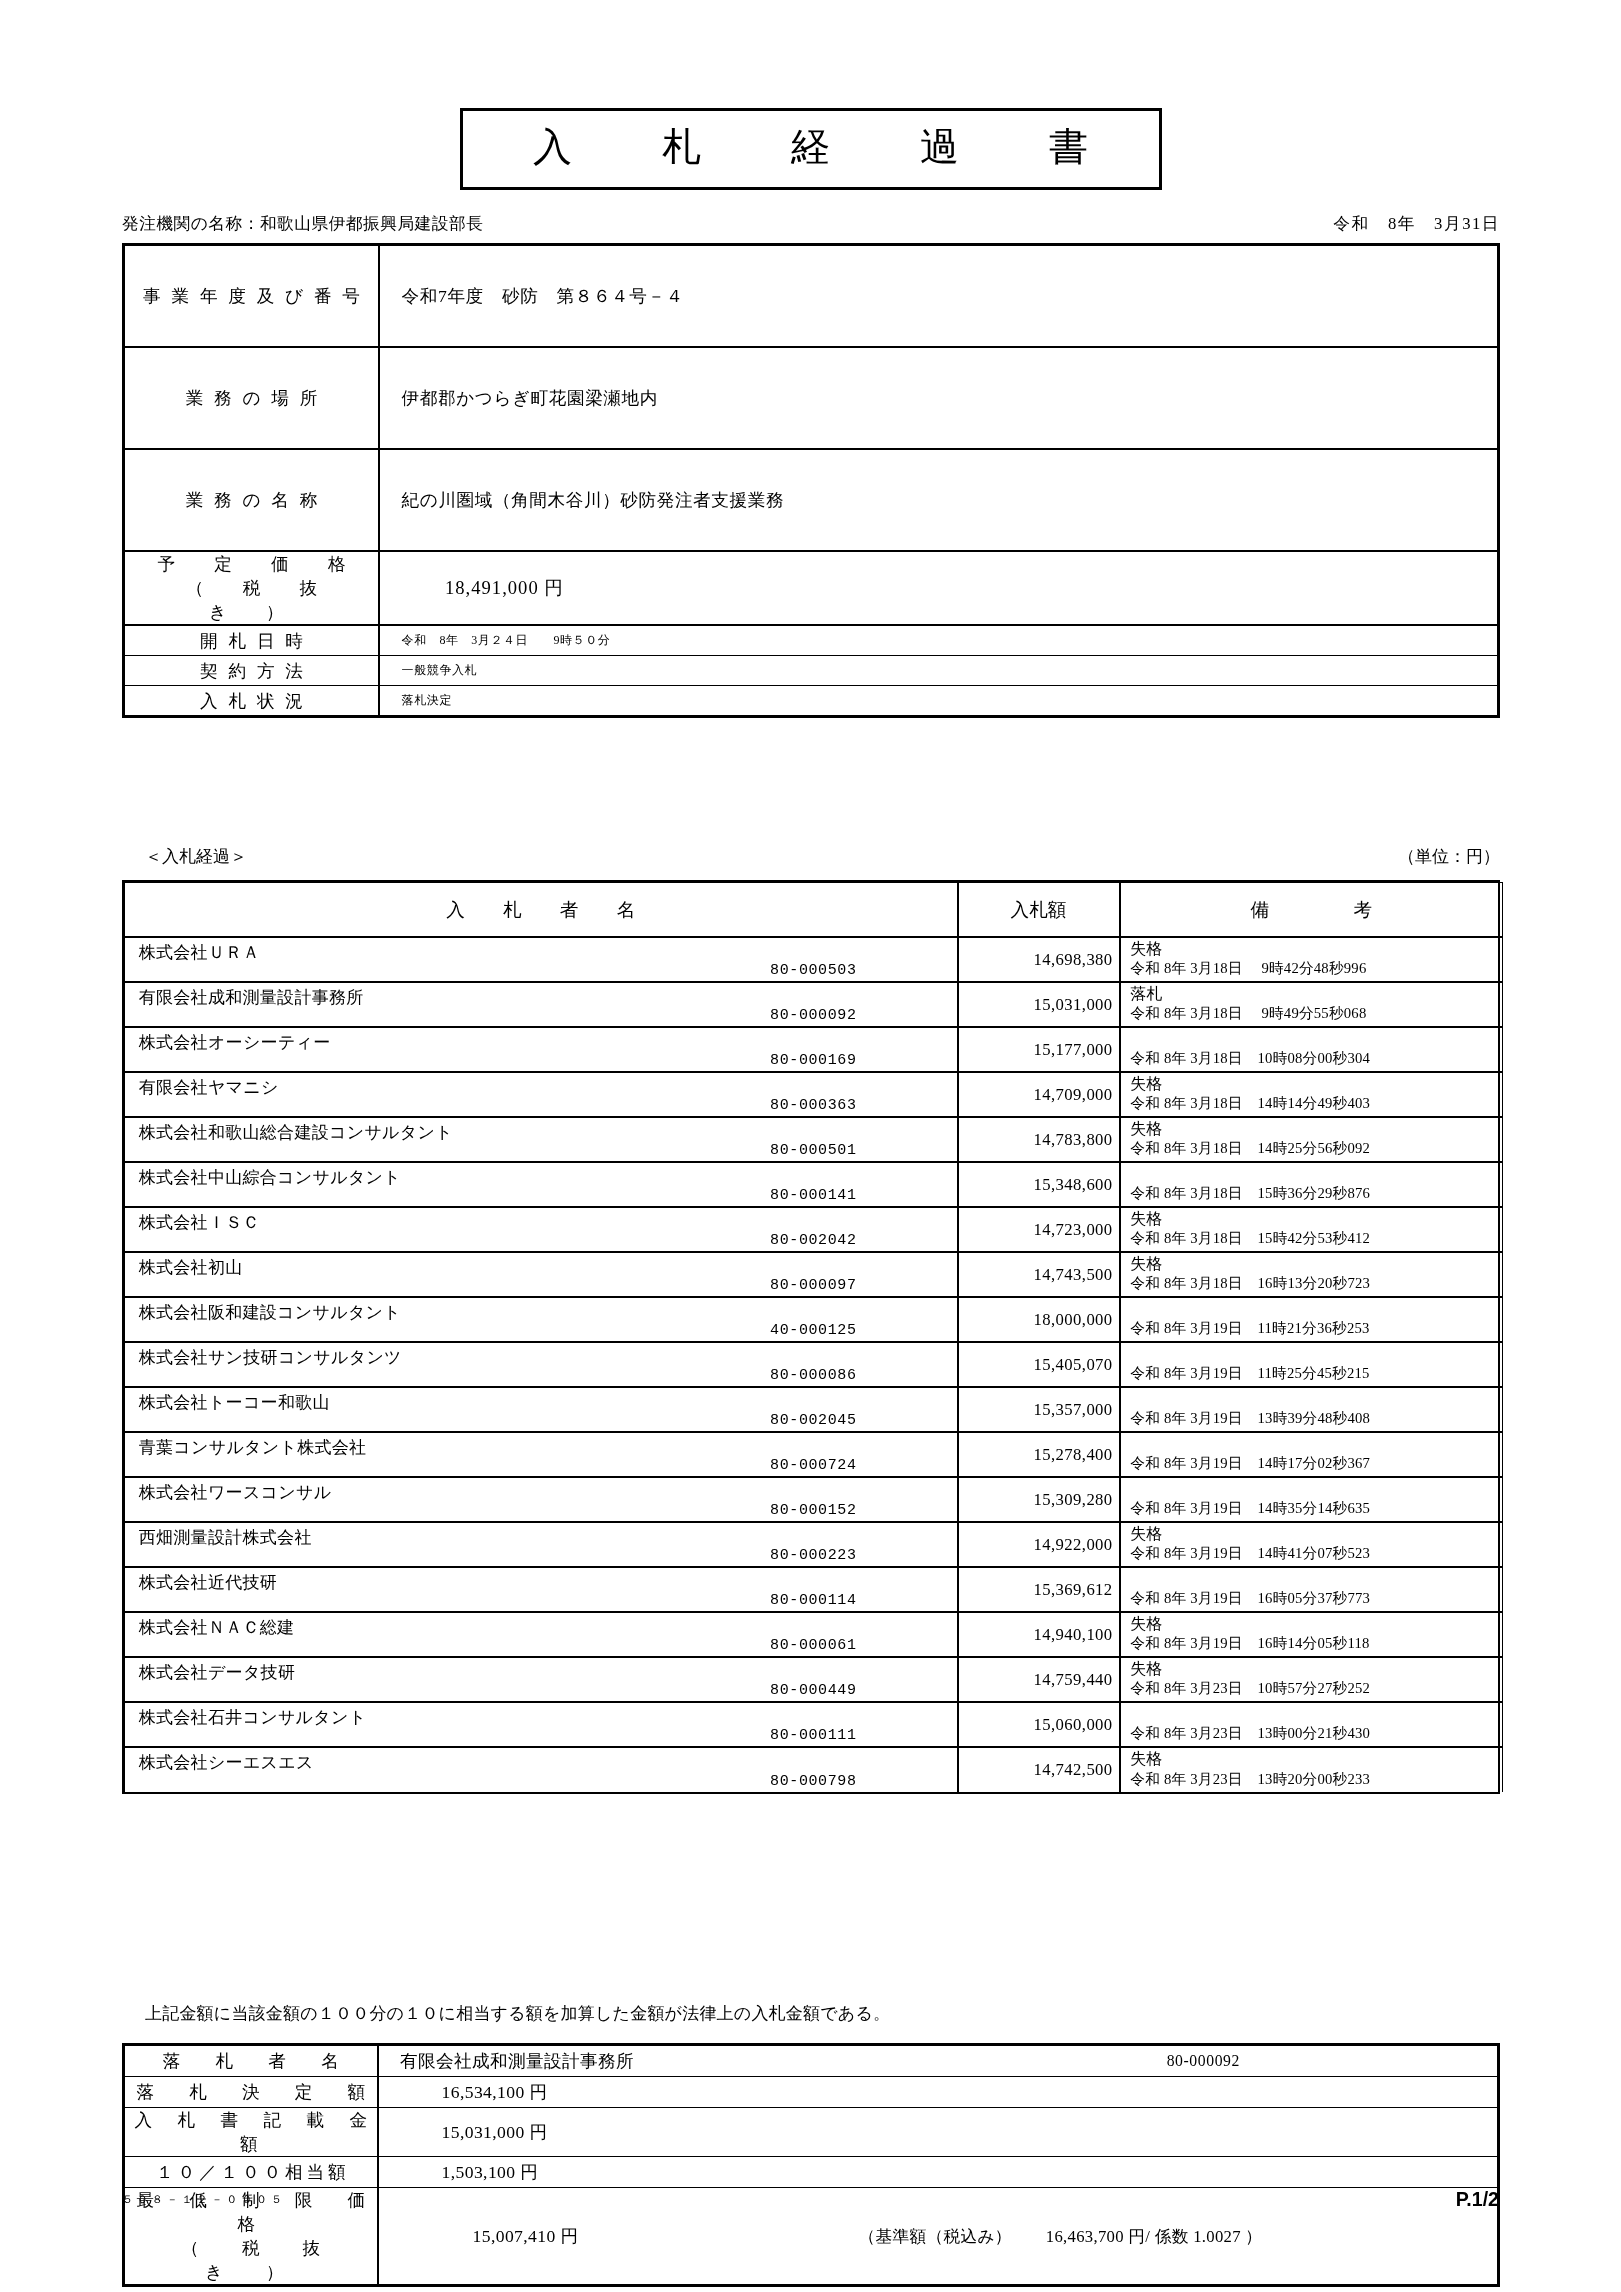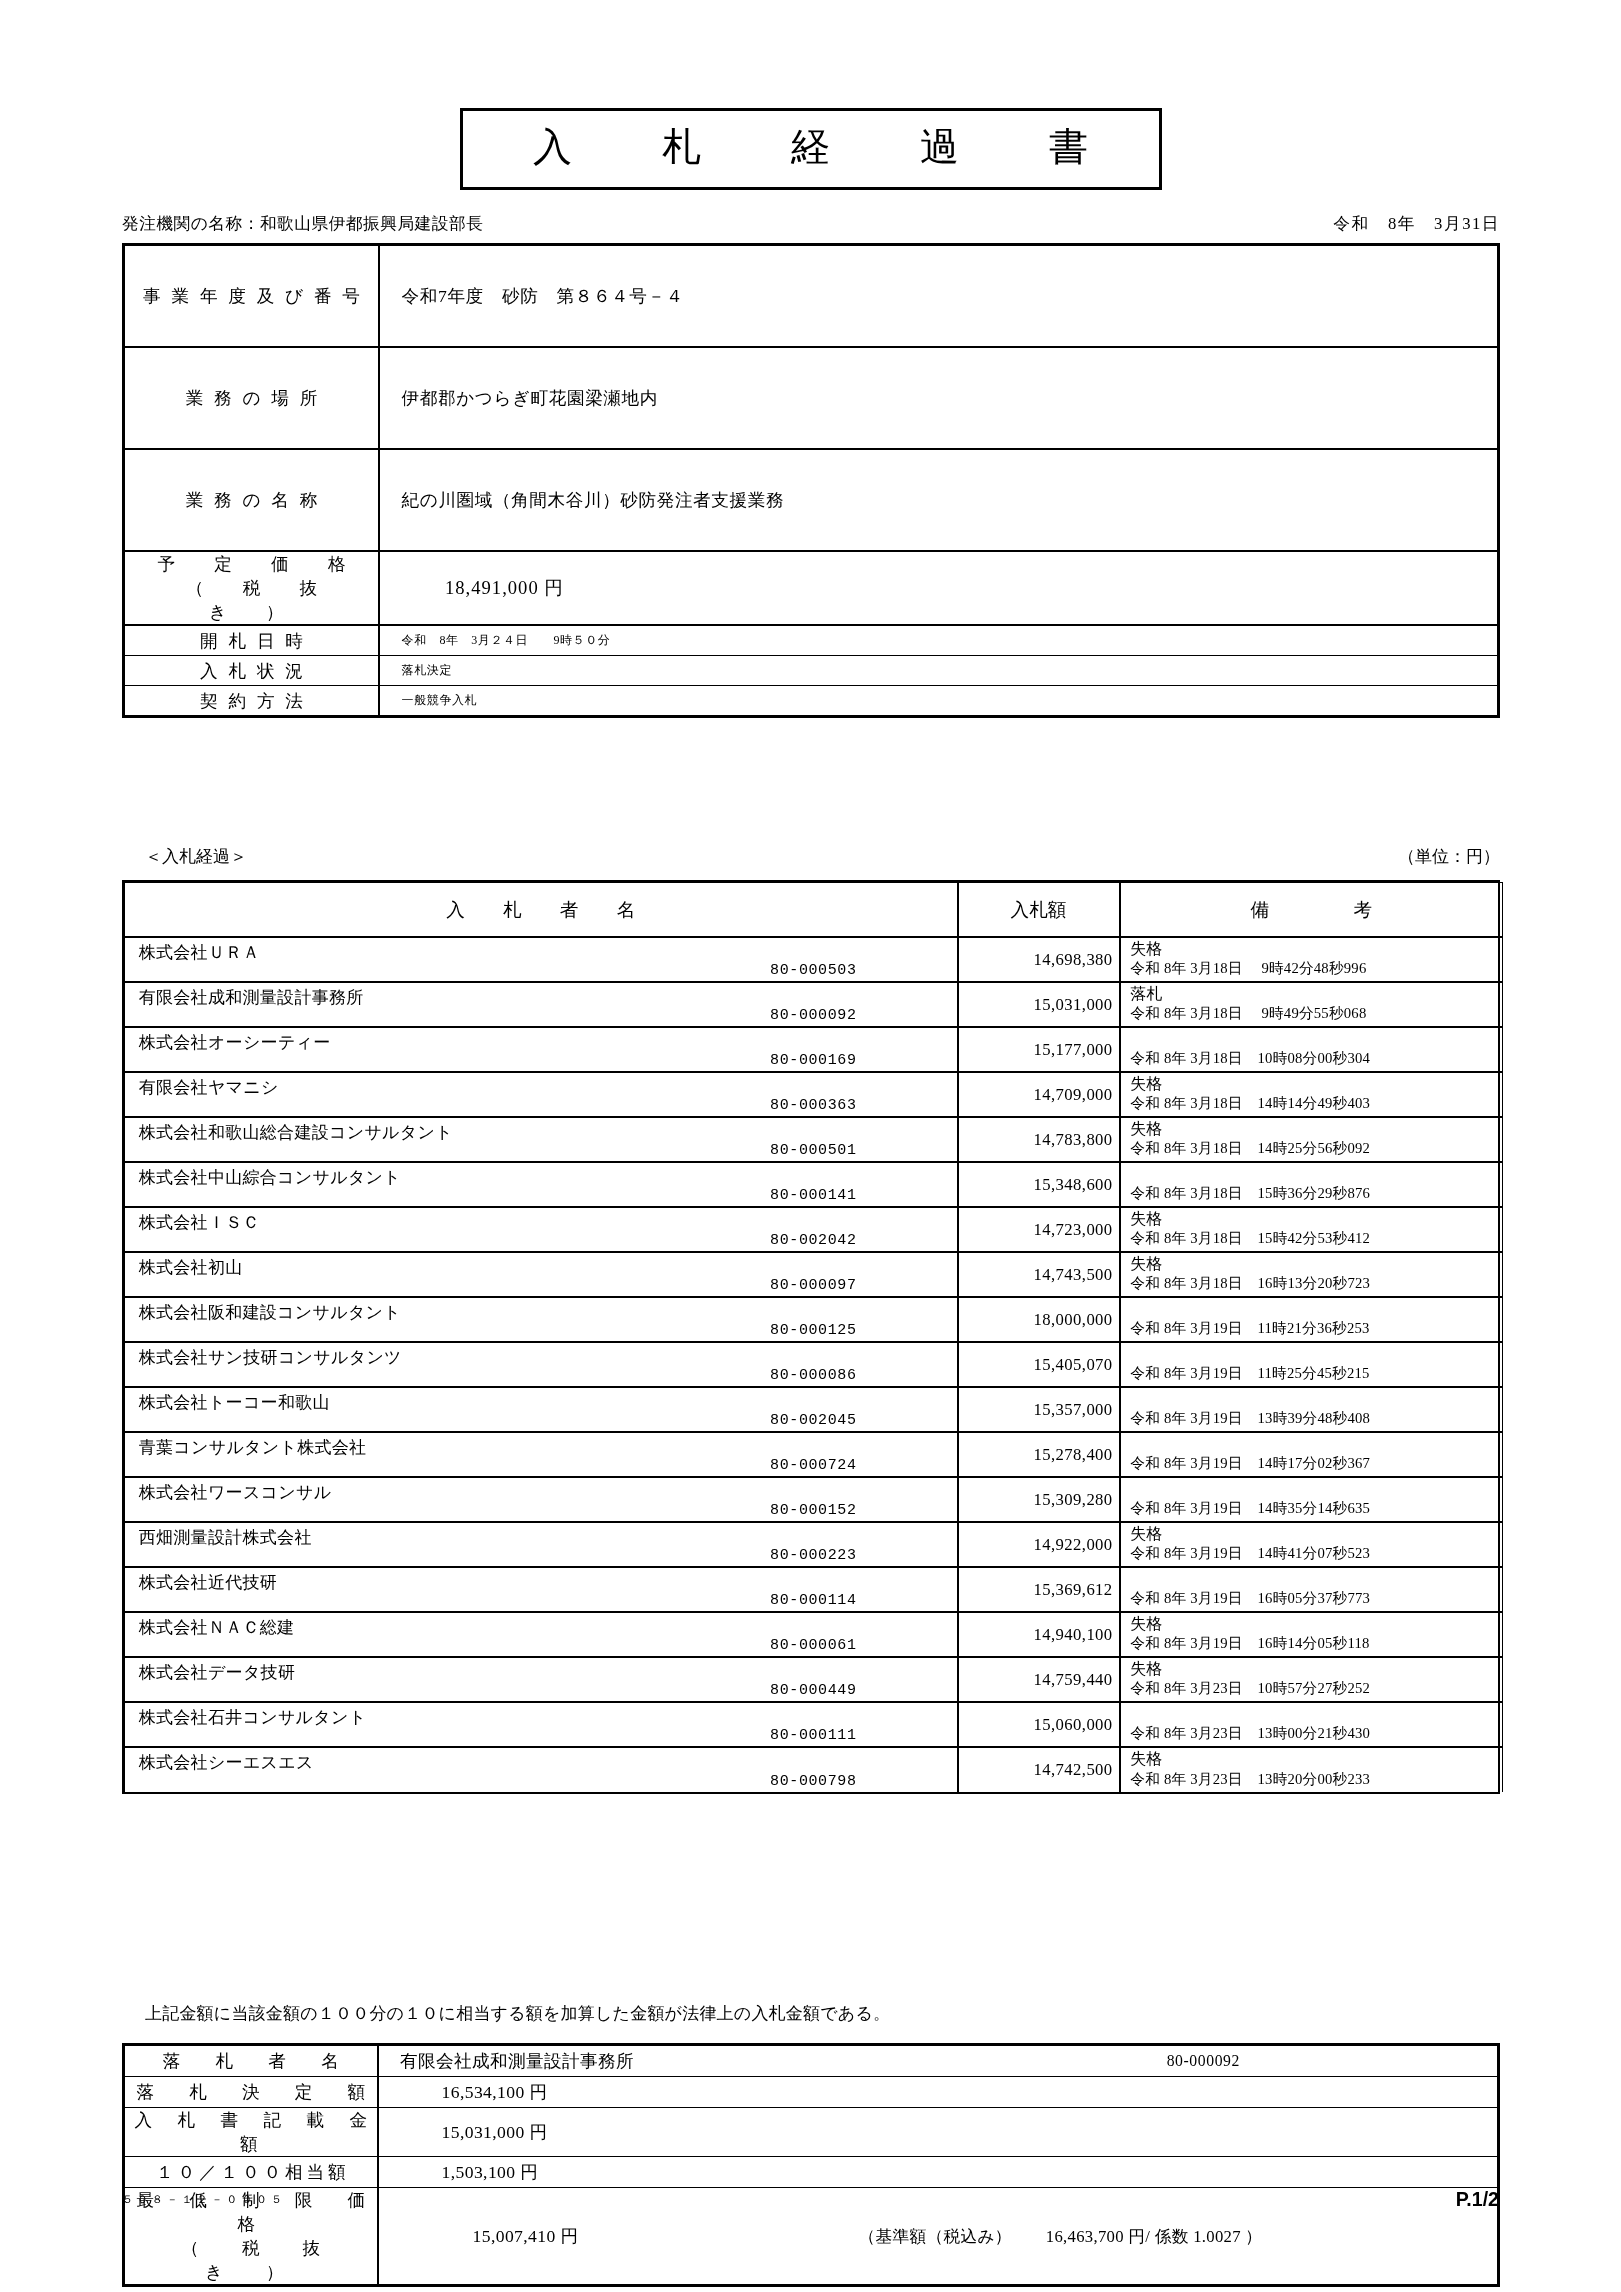--- a/index.html
+++ b/index.html
@@ -307,29 +307,29 @@
           <td class="val money">18,491,000 円</td>
         </tr>
         <tr class="short">
           <td class="lbl">
             <span class="sp">開札日時</span>
           </td>
           <td class="val small">令和　8年　3月２４日　　9時５０分</td>
         </tr>
         <tr class="short">
           <td class="lbl">
+            <span class="sp">契約方法</span>
+          </td>
+          <td class="val small">一般競争入札</td>
+        </tr>
+        <tr class="short">
+          <td class="lbl">
             <span class="sp">入札状況</span>
           </td>
           <td class="val small">落札決定</td>
-        </tr>
-        <tr class="short">
-          <td class="lbl">
-            <span class="sp">契約方法</span>
-          </td>
-          <td class="val small">一般競争入札</td>
         </tr>
       </tbody>
     </table>
   </div>
 
   <div class="caption-row">
     <span>＜入札経過＞</span>
     <span>（単位：円）</span>
   </div>
 
@@ -406,21 +406,21 @@
           </tr>
           <tr>
             <td class="cell-name"><span>株式会社初山</span><span class="code">80-000097</span></td>
             <td class="cell-amt">14,743,500</td>
             <td class="cell-note">
               <span class="status">失格</span>
               <span class="stamp">令和 8年 3月18日　16時13分20秒723</span>
             </td>
           </tr>
           <tr>
-            <td class="cell-name"><span>株式会社阪和建設コンサルタント</span><span class="code">80-000125</span></td>
+            <td class="cell-name"><span>株式会社阪和建設コンサルタント</span><span class="code">40-000125</span></td>
             <td class="cell-amt">18,000,000</td>
             <td class="cell-note">
               <span class="status"></span>
               <span class="stamp">令和 8年 3月19日　11時21分36秒253</span>
             </td>
           </tr>
           <tr>
             <td class="cell-name"><span>株式会社サン技研コンサルタンツ</span><span class="code">80-000086</span></td>
             <td class="cell-amt">15,405,070</td>
             <td class="cell-note">

